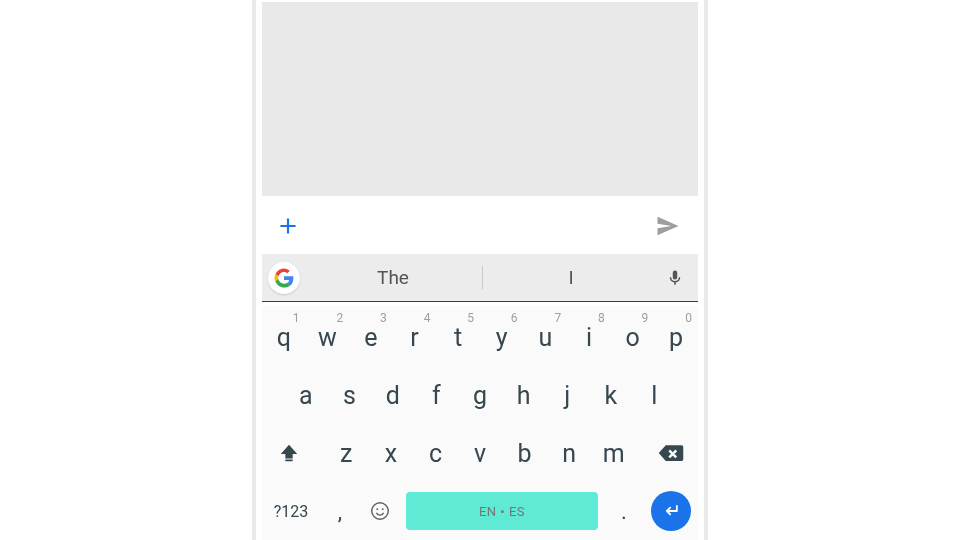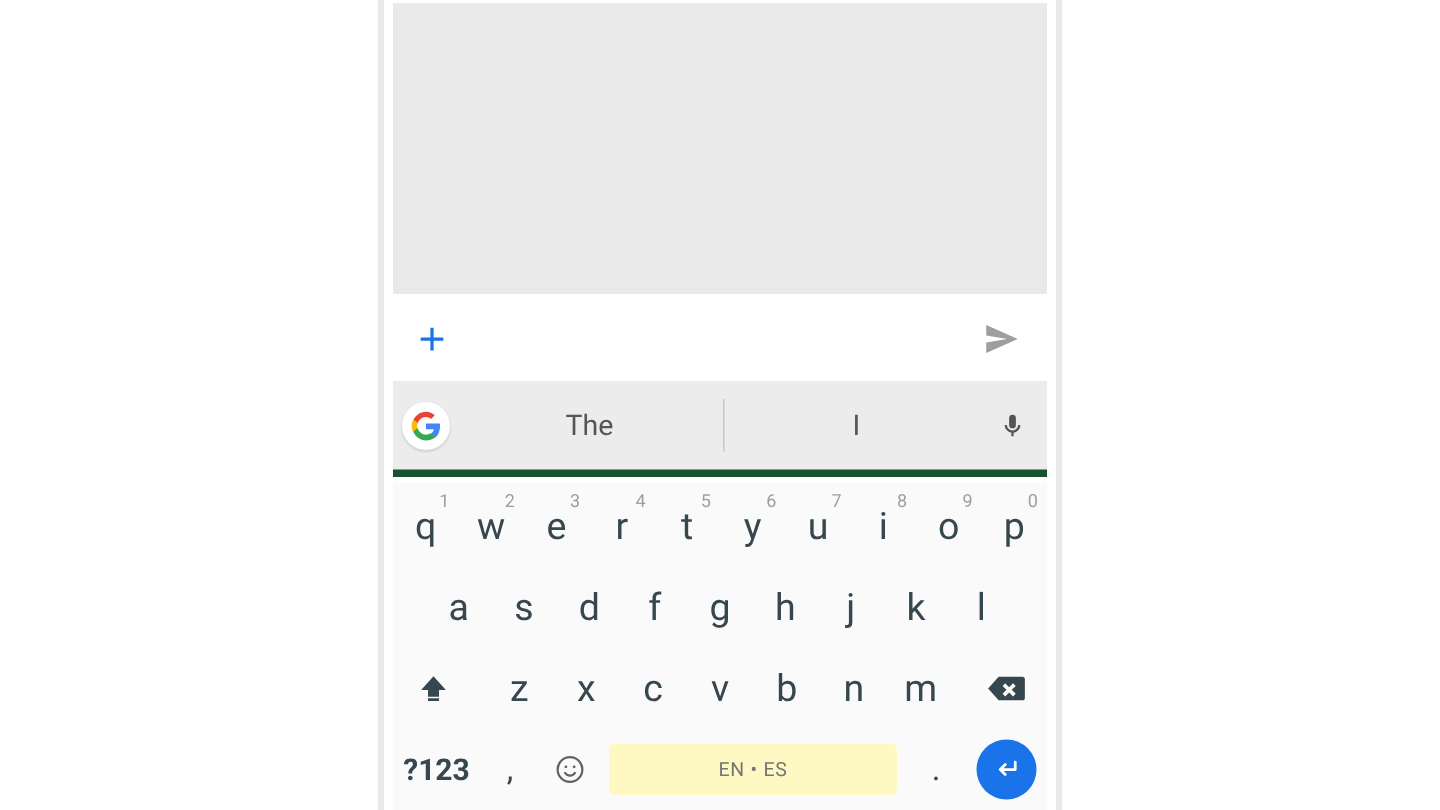--- a/index.html
+++ b/index.html
@@ -20,23 +20,23 @@
     height: 56px; margin: 2px 6px 0 6px;
     background: #fff; display: flex; align-items: center;
     justify-content: space-between; padding: 0 10px 0 6px;
   }
   .plus-btn { width: 40px; height: 40px; display:flex; align-items:center; justify-content:center; cursor:pointer; }
   .plus-btn svg { width: 26px; height: 26px; }
   .send-btn { width: 40px; height: 40px; display:flex; align-items:center; justify-content:center; cursor:pointer; }
   .send-btn svg { width: 28px; height: 28px; }
 
   .sugg-bar {
-    height: 64px; margin: 0 6px 0 6px; background: #ececec;
+    height: 48px; margin: 0 6px 0 6px; background: #ececec;
     display: flex; align-items: center; padding: 0 8px 0 6px;
-    border-bottom: 5px solid #14532d;
+    border-bottom: 1px solid #14532d;
   }
   .g-logo {
     width: 32px; height: 32px; border-radius: 50%; background:#fff;
     display:flex; align-items:center; justify-content:center;
     box-shadow: 0 1px 2px rgba(0,0,0,0.15);
     margin-right: 4px; flex-shrink:0;
   }
   .sugg-slots {
     flex: 1; height: 100%; display:flex; align-items:stretch;
   }
@@ -62,27 +62,27 @@
   .key .hint {
     position:absolute; top:3px; right:6px; font-size:12px; color:#9e9e9e;
   }
   .row2 { padding: 0 22px; }
   .row3 .side { flex: 0 0 54px; display:flex; align-items:center; justify-content:center; cursor:pointer; }
   .row3 .gap { flex: 0 0 8px; }
   .shift svg { width:22px; height:22px; fill:#37474f; }
   .backspace svg { width:28px; height:22px; fill:#37474f; }
 
   .row4 { display:flex; align-items:stretch; }
-  .sym-key { flex:0 0 58px; display:flex; align-items:center; justify-content:center; font-size:20px; color:#37474f; cursor:pointer; font-weight:700; }
+  .sym-key { flex:0 0 58px; display:flex; align-items:center; justify-content:center; font-size:16px; color:#37474f; cursor:pointer; font-weight:400; }
   .comma-key, .period-key { flex:0 0 40px; display:flex; align-items:center; justify-content:center; font-size:22px; color:#37474f; cursor:pointer; }
   .emoji-key { flex:0 0 40px; display:flex; align-items:center; justify-content:center; cursor:pointer; }
   .emoji-key svg { width:22px; height:22px; fill:none; stroke:#616161; stroke-width:1.6; }
   .space-key {
     flex:1; display:flex; align-items:center; justify-content:center; cursor:pointer;
-    margin: 10px 6px; background:#fef9c3; border-radius:4px;
+    margin: 10px 6px; background:#5eead4; border-radius:4px;
     font-size:13px; color:#757575; letter-spacing:0.5px;
   }
   .enter-key {
     flex:0 0 54px; display:flex; align-items:center; justify-content:center; cursor:pointer;
   }
   .enter-circle {
     width:40px; height:40px; border-radius:50%; background:#1a73e8;
     display:flex; align-items:center; justify-content:center;
   }
   .enter-circle svg { width:20px; height:20px; fill:none; stroke:#fff; stroke-width:2.2; stroke-linecap:round; stroke-linejoin:round; }

